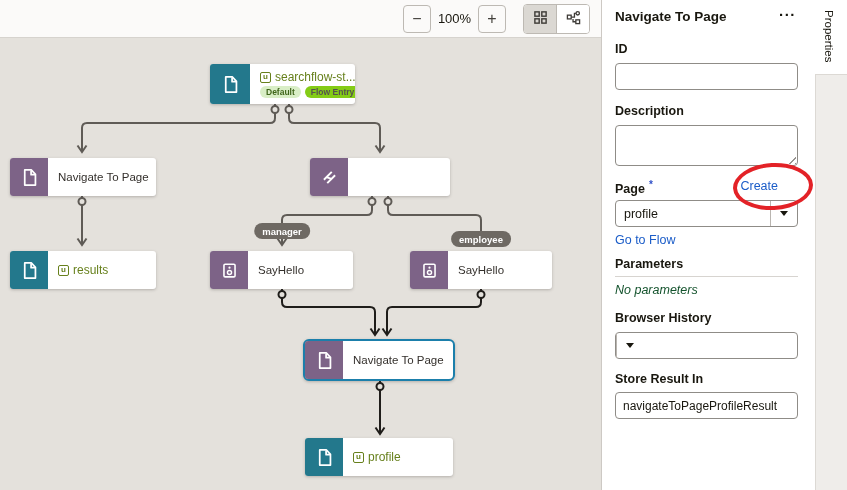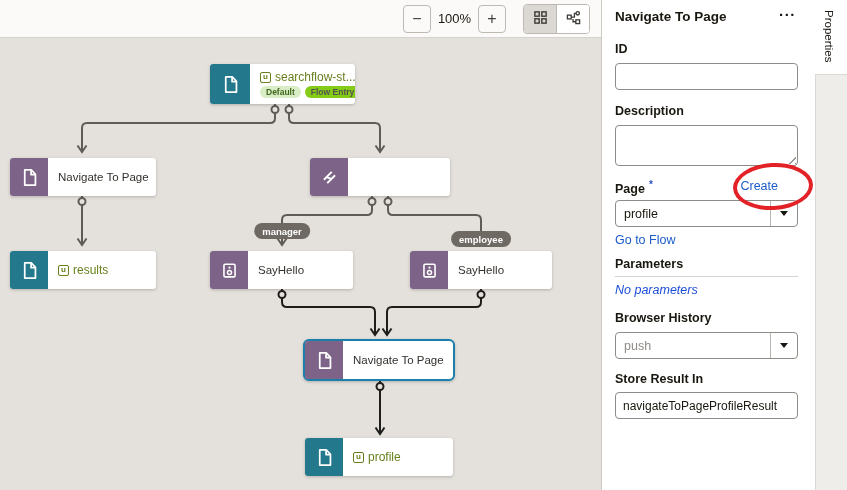--- a/index.html
+++ b/index.html
@@ -82,21 +82,21 @@
   .combo { position: absolute; left: 13px; width: 183px; height: 27px; border: 1px solid #8f8c87;
            border-radius: 4px; background: #fff; display: flex; align-items: stretch; cursor: pointer; }
   .combo-text { flex: 1; display: flex; align-items: center; padding: 0 8px; font-size: 12.5px; }
   .combo-sep { width: 1px; background: #b9b5b0; margin: 0; }
   .combo-btn { width: 26px; display: flex; align-items: center; justify-content: center; }
   .caret { width: 0; height: 0; border-left: 4.5px solid transparent; border-right: 4.5px solid transparent;
            border-top: 5.5px solid #19170f; }
   .muted { color: #8f8c88; }
   .plink { position: absolute; font-size: 12.5px; color: #1a5cc8; cursor: pointer; text-decoration: none; }
   .pdivider { position: absolute; left: 13px; top: 276px; width: 183px; height: 1px; background: #d7d4d0; }
-  .pitalic { position: absolute; left: 13px; top: 283px; font-size: 12.5px; font-style: italic; color: #1d4ed8; }
+  .pitalic { position: absolute; left: 13px; top: 283px; font-size: 12.5px; font-style: italic; color: #14532d; }
   .red-circle { position: absolute; left: 131px; top: 163px; width: 80px; height: 47px;
                 border: 4px solid #e32227; border-radius: 50%; transform: rotate(-3deg);
                 pointer-events: none; z-index: 5; }
 
   
   .side-strip { position: absolute; left: 814px; top: 0; width: 33px; height: 490px; background: #fff; }
   .vtab { position: absolute; left: 9px; top: 10px; writing-mode: vertical-rl; font-size: 11.5px;
           color: #19170f; cursor: pointer; }
   .strip-rest { position: absolute; left: 1px; top: 74px; right: 0; bottom: 0; background: #efedea;
                 border-left: 1px solid #dcd9d4; border-top: 1px solid #dcd9d4; }
@@ -320,21 +320,20 @@
     </div>
 
     <a class="plink" style="top:233px; left:13px">Go to Flow</a>
 
     <div class="plabel" style="top:257px">Parameters</div>
     <div class="pdivider"></div>
     <div class="pitalic">No parameters</div>
 
     <div class="plabel" style="top:311px">Browser History</div>
     <div class="combo" style="top:332px">
-      <div class="combo-text muted">push</div>
       <div class="combo-sep"></div>
       <div class="combo-btn">
           <span class="caret"></span>
         </div>
     </div>
 
     <div class="plabel" style="top:372px">Store Result In</div>
     <input class="pinput" style="top: 392px;" value="navigateToPageProfileResult">
   </div>
 

